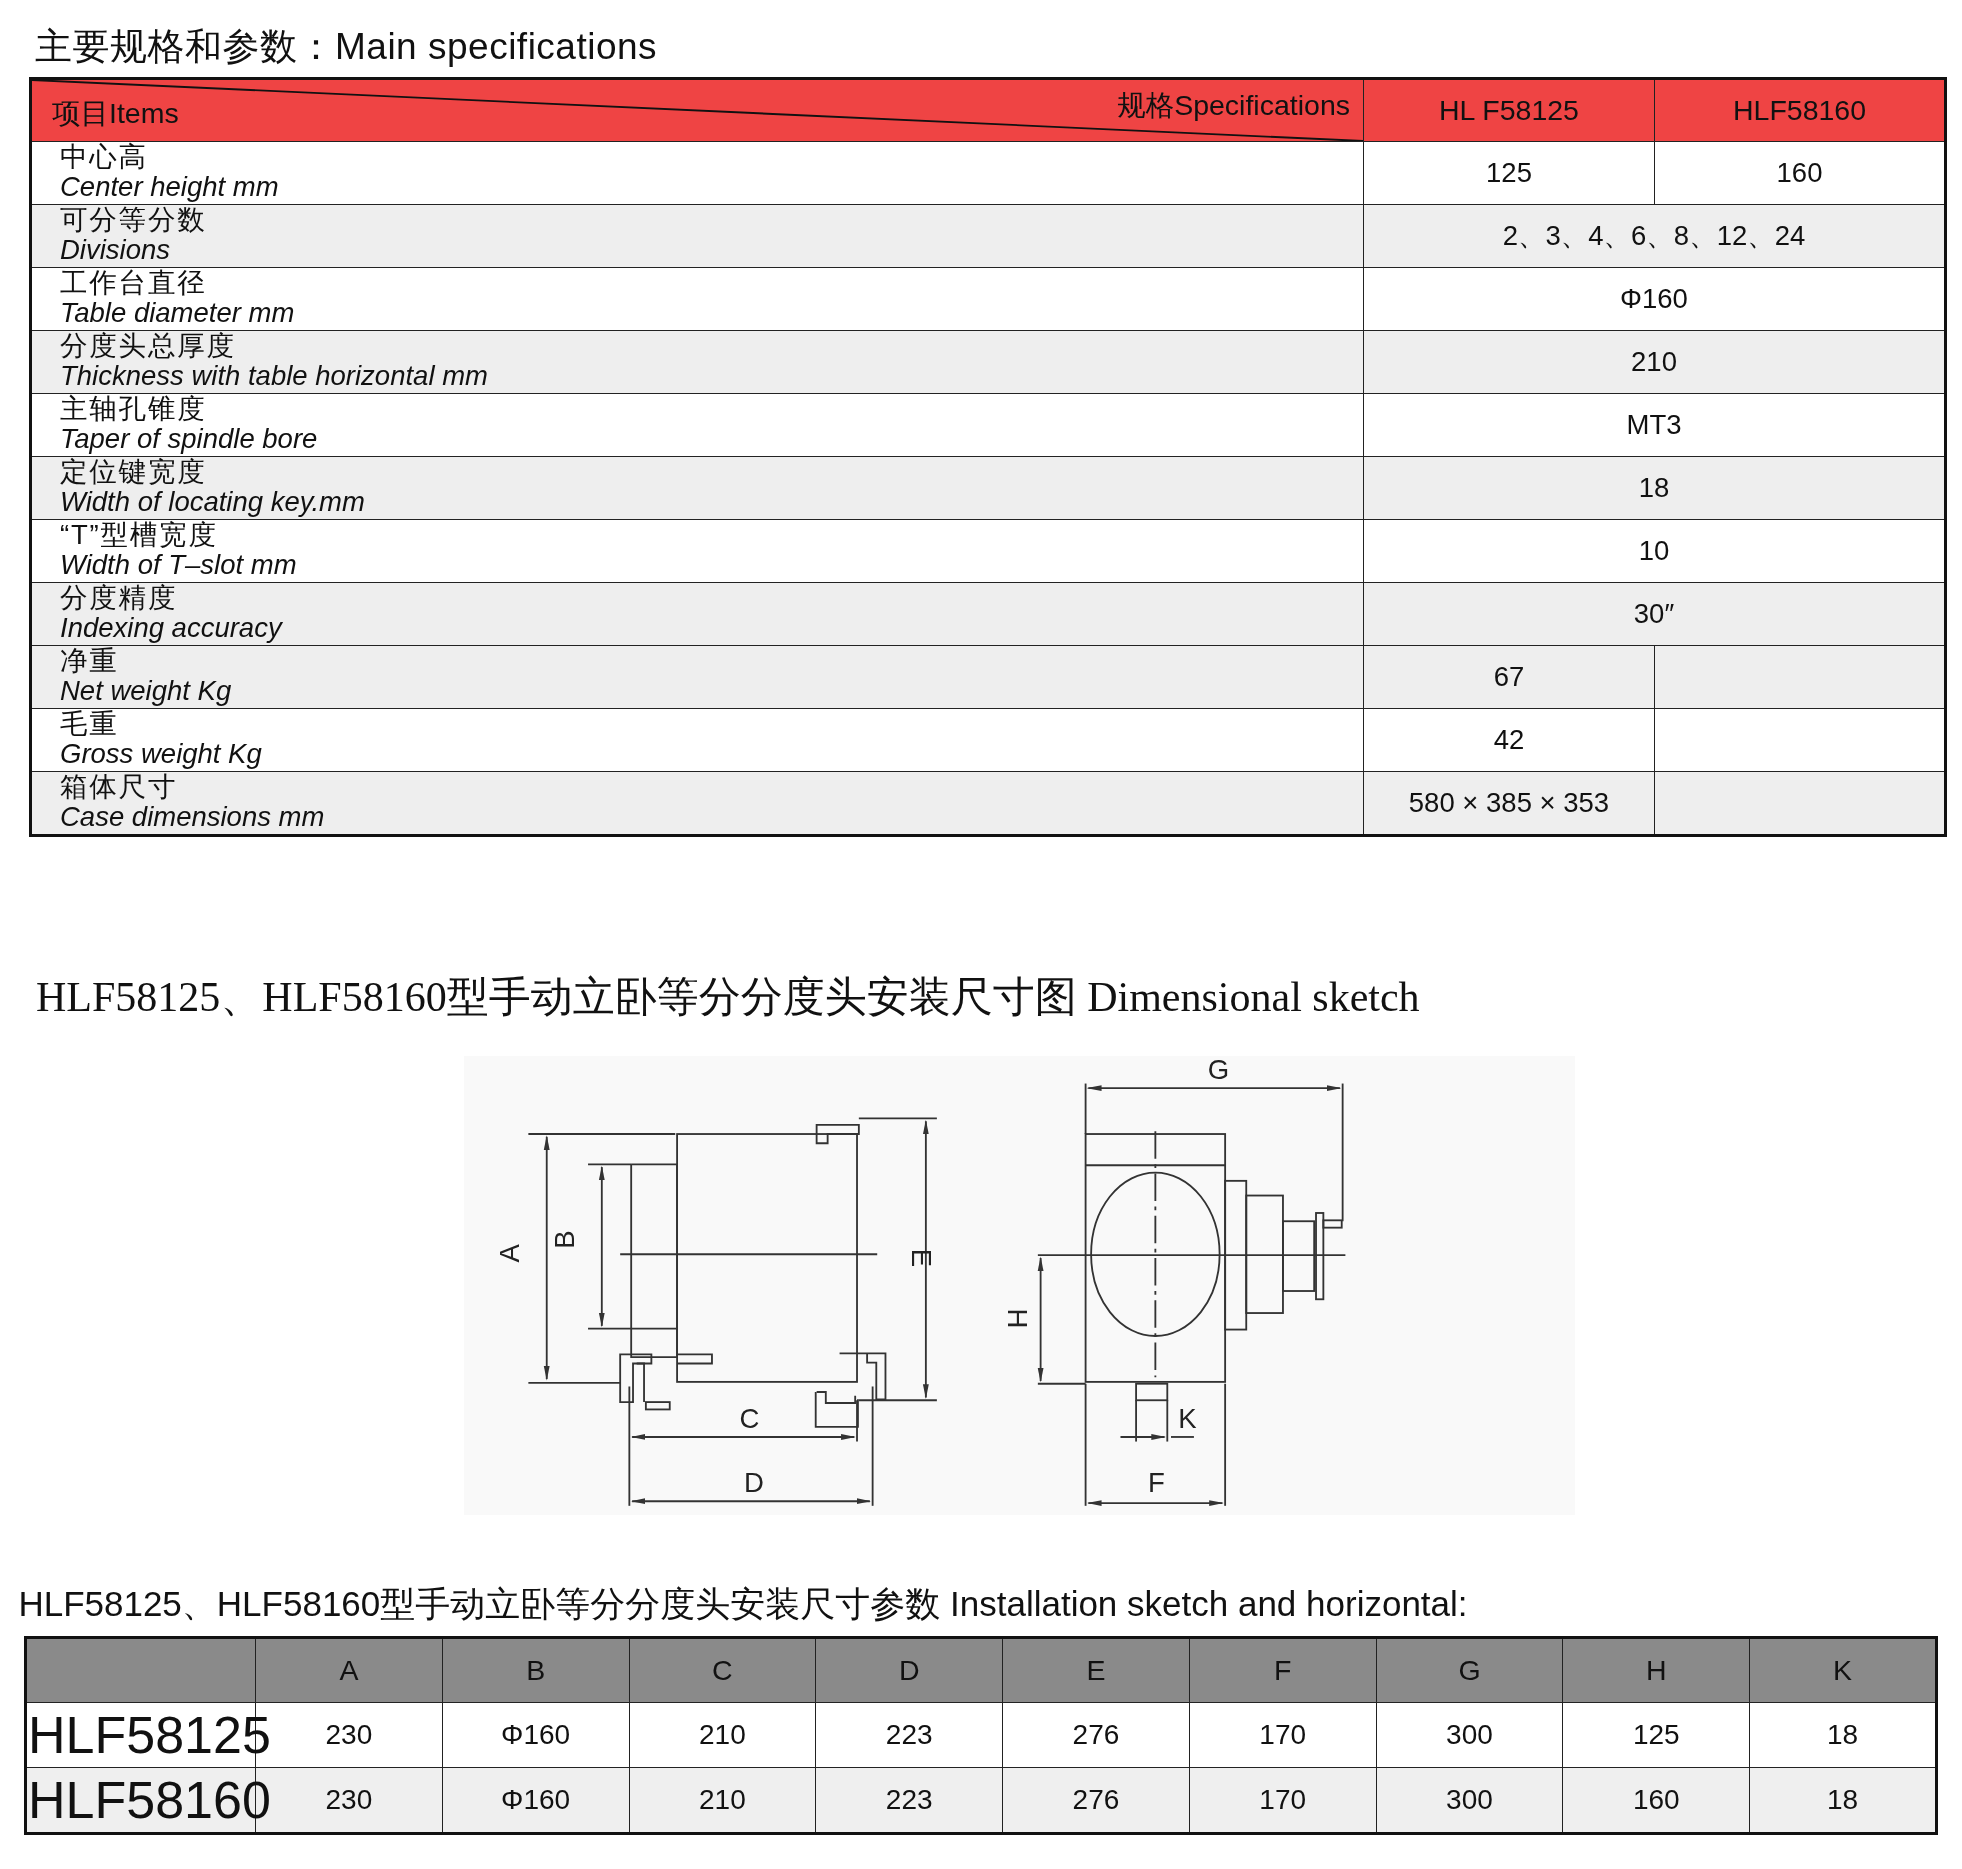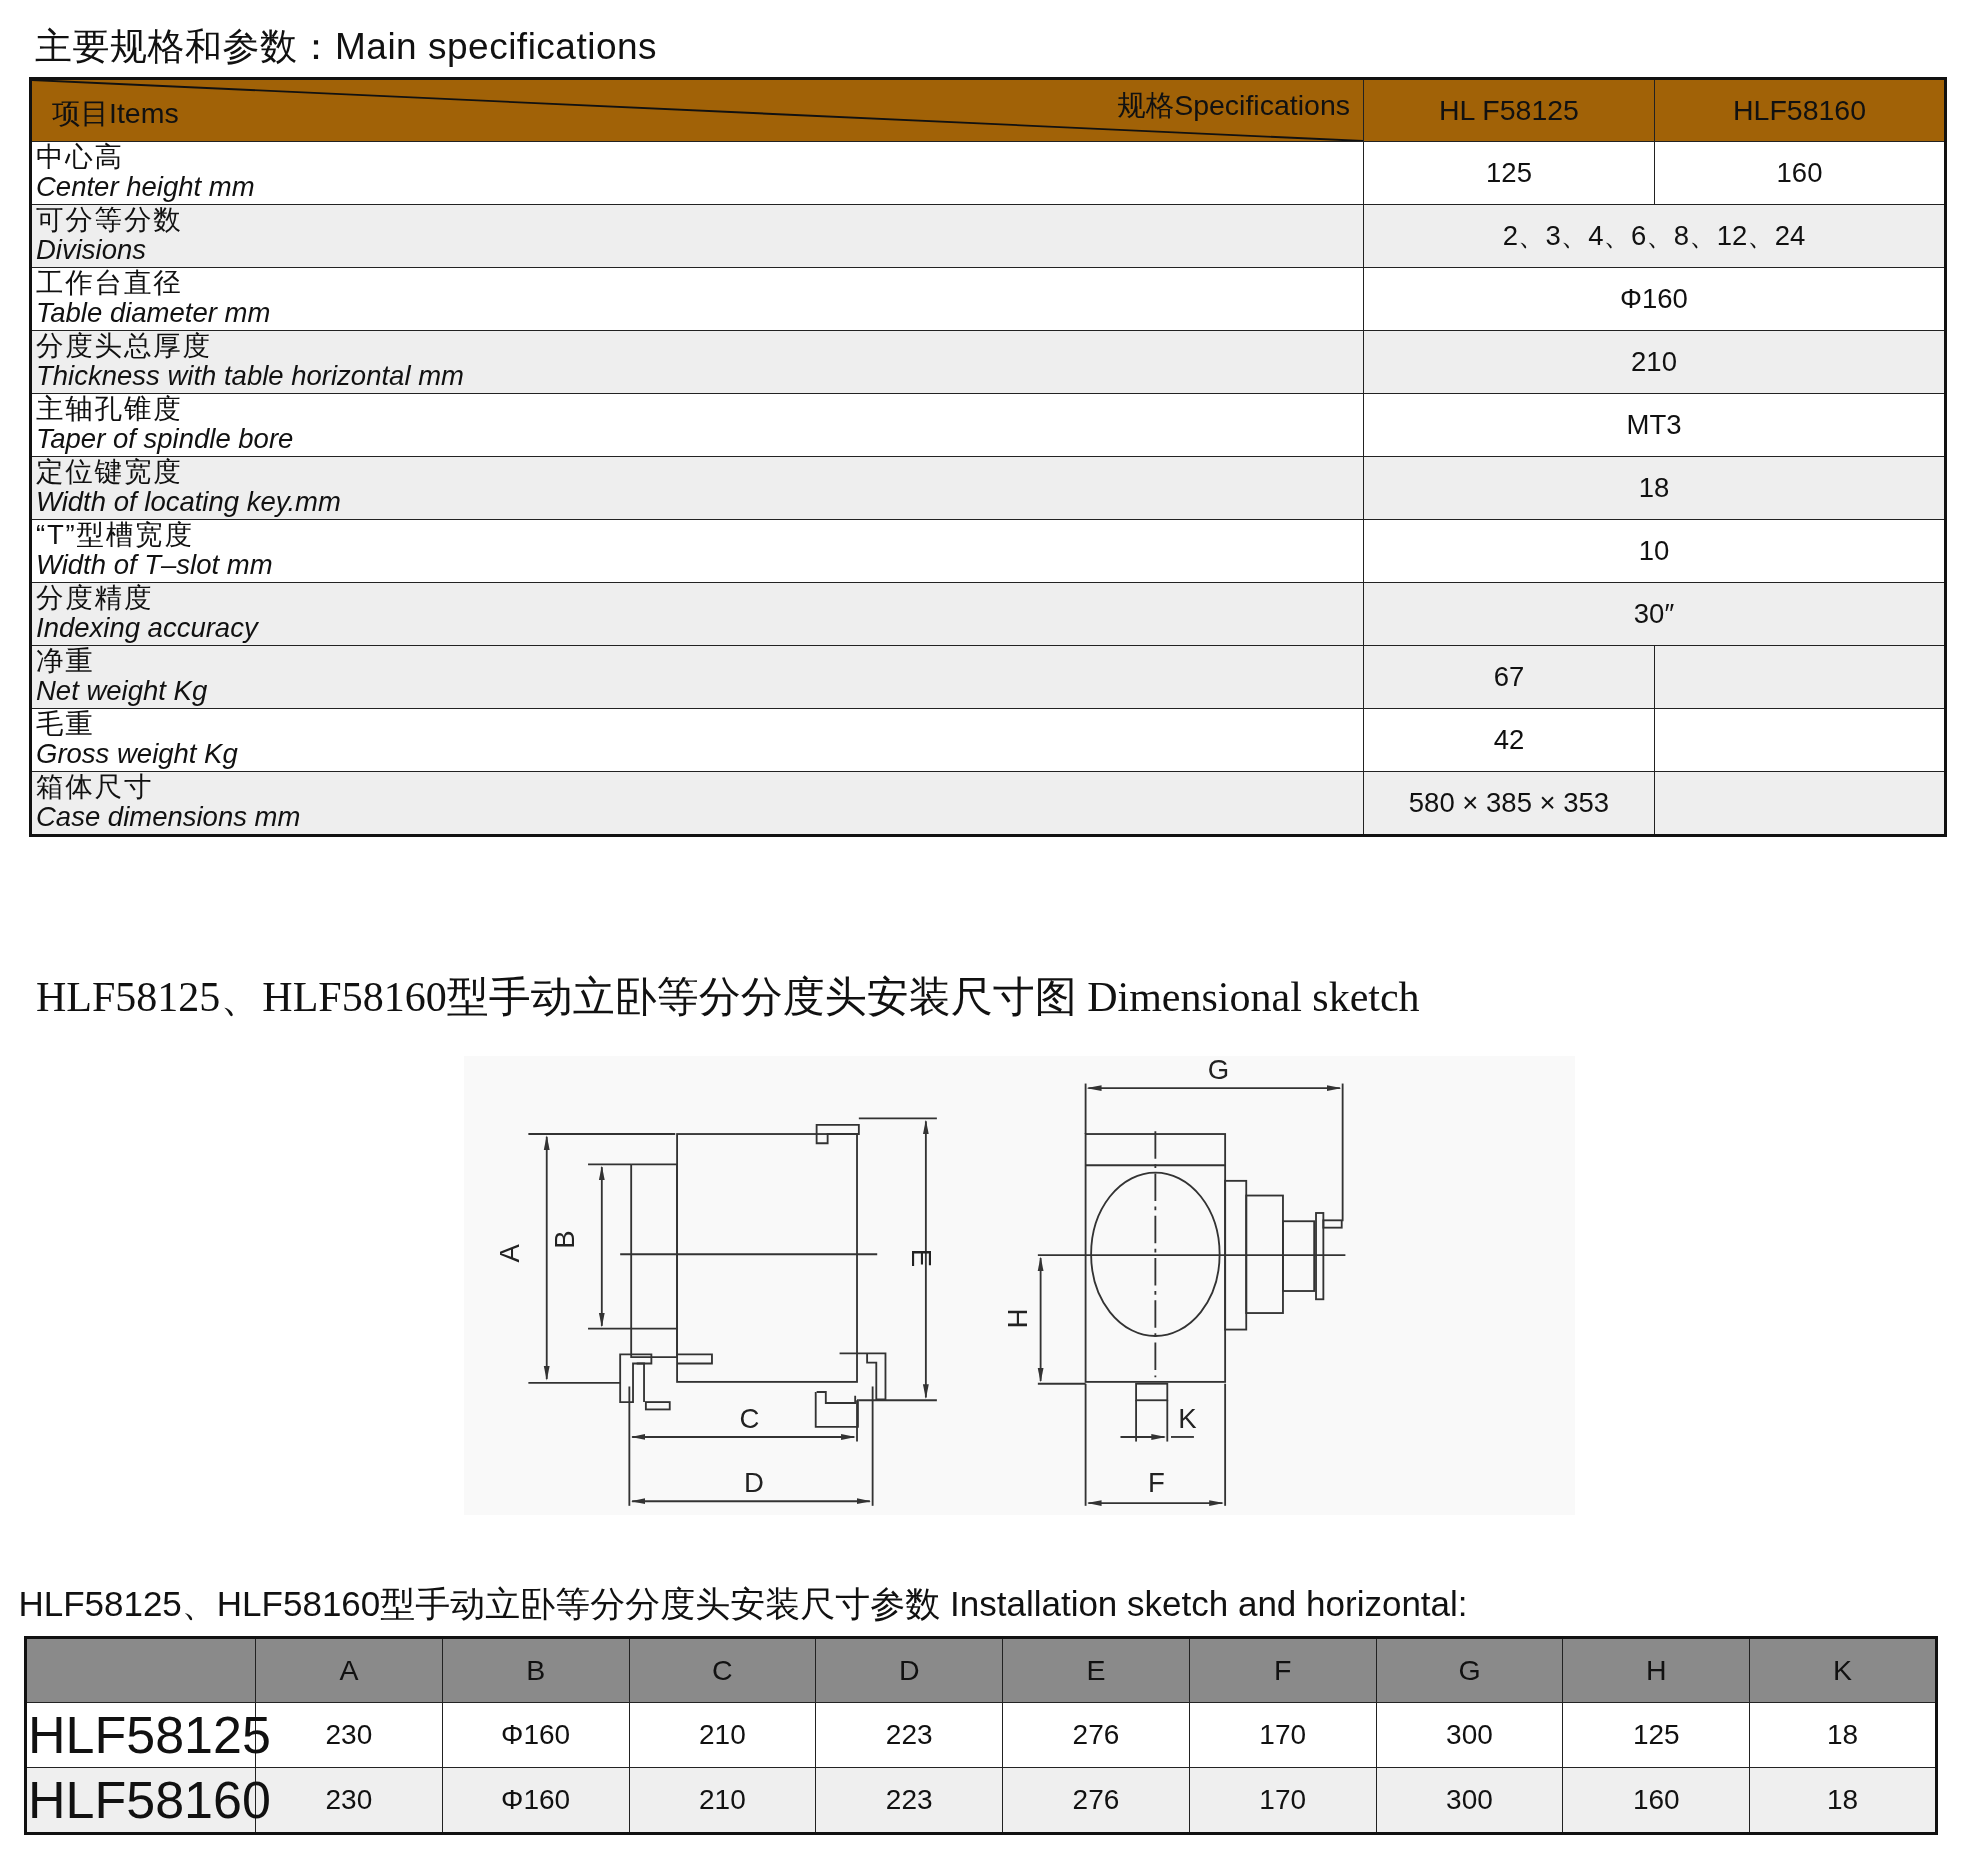--- a/index.html
+++ b/index.html
@@ -7,28 +7,28 @@
     width: 1962px; height: 1870px; position: relative; overflow: hidden;
     font-family: "Liberation Sans", "DejaVu Sans", sans-serif; color: #111;
   }
   .title1 { position: absolute; left: 35px; top: 22px; font-size: 37px; letter-spacing: 0.5px; }
   
   .spec {
     position: absolute; left: 29px; top: 77px; width: 1916px;
     border-collapse: collapse; border: 3.7px solid #111; table-layout: fixed;
   }
   .spec td, .spec th { border: 1.8px solid #222; padding: 0; }
-  .spec .hdr th { background: #a16207; height: 61px; font-weight: normal; font-size: 28.5px; }
+  .spec .hdr th { background: #ef4444; height: 61px; font-weight: normal; font-size: 28.5px; }
   .spec .diag { position: relative; text-align: left; }
   .spec .diag svg { position: absolute; left: 0; top: 0; width: 100%; height: 100%; }
   .spec .diag .items { position: absolute; left: 20px; top: 14.7px; font-size: 28.5px; }
   .spec .diag .specs { position: absolute; right: 13px; top: 7.3px; font-size: 28.5px; }
   .spec tr.row td { height: 62px; }
   .spec tr.row.shade td { background: #eeeeee; }
-  .spec td.label { padding-left: 4px; font-size: 27.5px; line-height: 30px; vertical-align: top; }
+  .spec td.label { padding-left: 28px; font-size: 27.5px; line-height: 30px; vertical-align: top; }
   .spec td.label .cn { display: block; letter-spacing: 1.8px; }
   .spec td.label .en { display: block; font-style: italic; }
   .spec td.val { text-align: center; font-size: 27.5px; }
   .title2 { position: absolute; left: 36px; top: 969px; font-size: 42px; font-family: Liberation Serif, serif; }
   
   .drawing { position: absolute; left: 464px; top: 1056px; width: 1111px; height: 459px; background: #f9f9f9; }
   .drawing svg { width: 100%; height: 100%; }
   .title3 { position: absolute; left: 18.4px; top: 1581px; font-size: 35px; }
   
   .dims {

